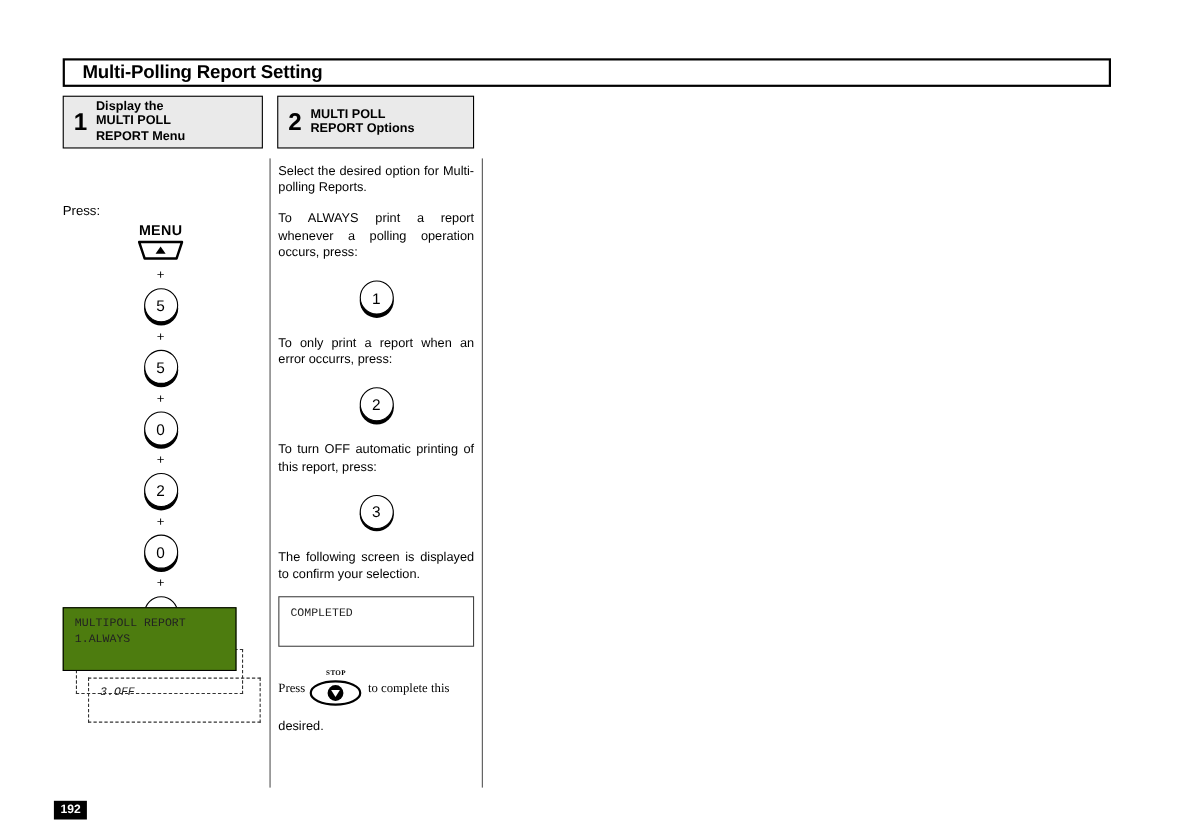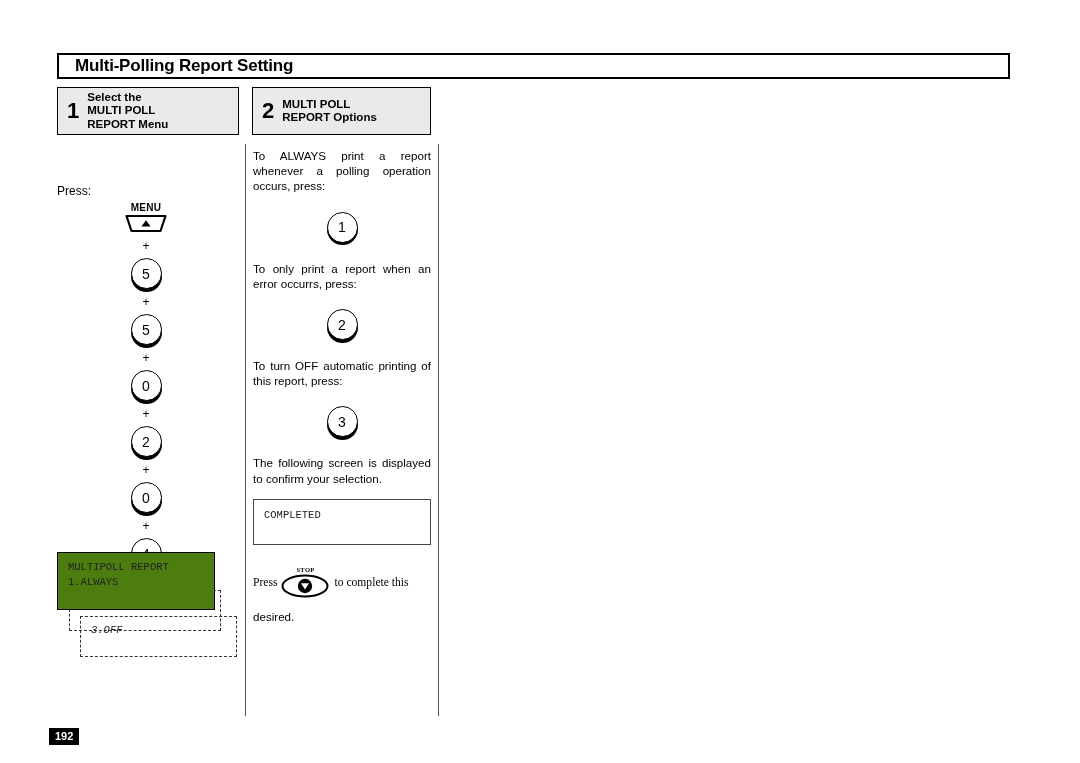--- a/index.html
+++ b/index.html
@@ -115,21 +115,21 @@
   }
 
   
   .menu-key-wrap {
     display: flex;
     flex-direction: column;
     align-items: center;
     margin-top: 2px;
   }
   .menu-cap {
-    font-size: 10px;
+    font-size: 13px;
     font-weight: bold;
     letter-spacing: 0.3px;
     margin-bottom: 1px;
   }
   .menu-shape { display: block; }
 
   
   .num-key {
     position: relative;
     width: 31px;
@@ -264,21 +264,21 @@
 </head>
 <body>
 
 <div id="title-bar">
   <span class="title-text">Multi-Polling Report Setting</span>
 </div>
 
 <div class="step-box" id="step-box-1">
   <span class="step-num">1</span>
   <span class="step-lines">
-    <span>Select the</span><br>
+    <span>Display the</span><br>
     <span>MULTI POLL</span><br>
     <span>REPORT Menu</span>
   </span>
 </div>
 
 <div class="step-box" id="step-box-2">
   <span class="step-num">2</span>
   <span class="step-lines">
     <span>MULTI POLL</span><br>
     <span>REPORT Options</span>
@@ -355,20 +355,21 @@
     <span>2.ON ERROR</span>
   </div>
   <div class="lcd-layer" id="lcd-front">
     <span>MULTIPOLL REPORT</span><br>
     <span>1.ALWAYS</span>
   </div>
 </div>
 
 <div id="col-right">
 
+  <p class="body-para">Select the desired option for Multi-polling Reports.</p>
 
   <p class="body-para">To ALWAYS print a report whenever a polling operation occurs, press:</p>
 
   <div class="key-center">
     <div class="num-key">
       <div class="key-shadow"></div>
       <div class="key-face">1</div>
     </div>
   </div>
 

